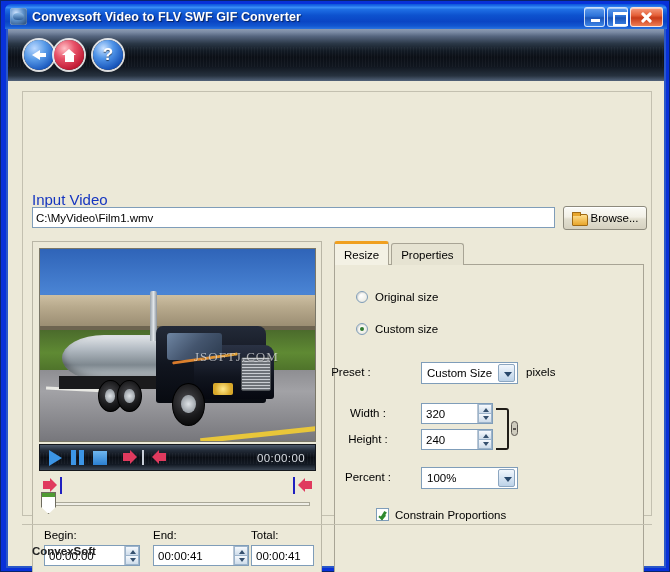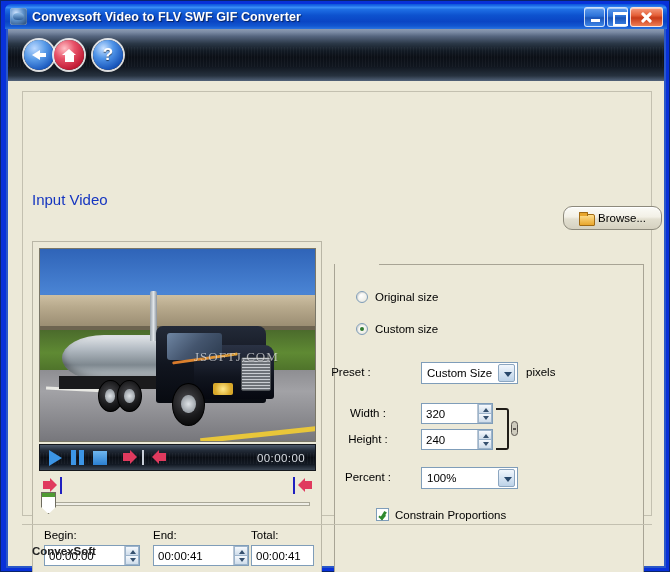--- a/index.html
+++ b/index.html
@@ -171,24 +171,24 @@
     width: 523px; height: 21px;
     background: #fff;
     border: 1px solid #7f9db9;
     font-family: "Liberation Sans", sans-serif;
     font-size: 11.5px; color: #000;
     padding: 0 3px; line-height: 19px;
     outline: none;
   }
   #browse-btn {
     position:absolute; left: 555px; top: 125px;
-    width: 99px; height: 24px;
+    width: 84px; height: 24px;
     background: linear-gradient(to bottom,#fbfbf7 0%,#f2f0e6 45%,#e2dfd0 55%,#d5d1c0 100%);
     border: 1px solid #8d8a7c;
-    border-radius: 9px;
+    border-radius: 3px;
     font-size: 11.5px; color:#000;
     display:flex; align-items:center; justify-content:center; gap:4px;
     cursor:pointer;
     box-shadow: inset 0 1px 0 #fff;
   }
   .folder-ico {
     width:15px; height:13px; position:relative; flex:0 0 auto;
   }
   .folder-ico::before {
     content:""; position:absolute; left:0; top:2px; width:14px; height:10px;
@@ -538,20 +538,21 @@
     <div id="home-btn" class="circbtn">
         <span class="house"></span>
       </div>
     <div id="help-btn" class="circbtn">?</div>
   </div>
 
   <div id="client">
     <div id="content-pane"></div>
 
     <div id="input-label">Input Video</div>
+    <input id="input-field" type="text" value="C:\MyVideo\Film1.wmv" style="">
     <div id="browse-btn">
       <span class="folder-ico"></span>
       <span>Browse...</span>
     </div>
 
     <div id="left-group">
 
       <div id="video-frame">
         <div id="vid-sky"></div>
         <div id="vid-bridge"></div>
@@ -617,20 +618,24 @@
             <span class="dn"></span>
           </span>
       </div>
 
       <div class="time-label" style="left:218px; top:287px;">Total:</div>
       <div class="time-box" style="left:218px; top:303px; width:63px;">
         <span class="tval">00:00:41</span>
       </div>
     </div>
 
+    <div id="tabs-row">
+      <div class="tab active">Resize</div>
+      <div class="tab inactive">Properties</div>
+    </div>
 
     <div id="tab-panel"></div>
 
     <div class="radio-row" style="left:348px; top:210px;text-align:center;">
       <span class="radio"></span>
       <span>Original size</span>
     </div>
     <div class="radio-row" style="left:348px; top:242px;">
       <span class="radio checked"></span>
       <span>Custom size</span>

